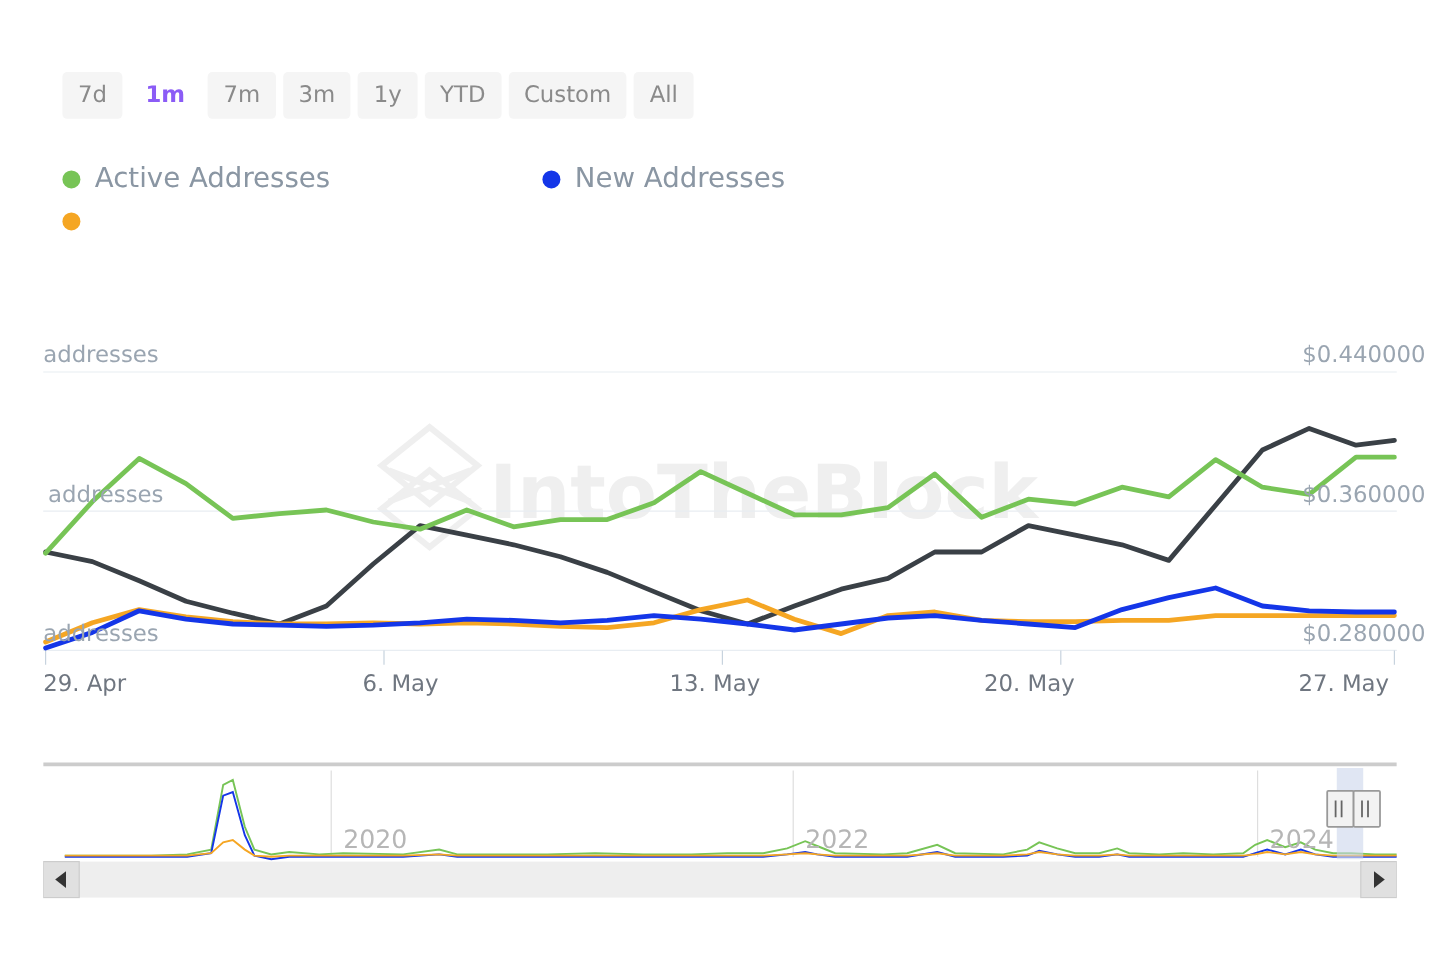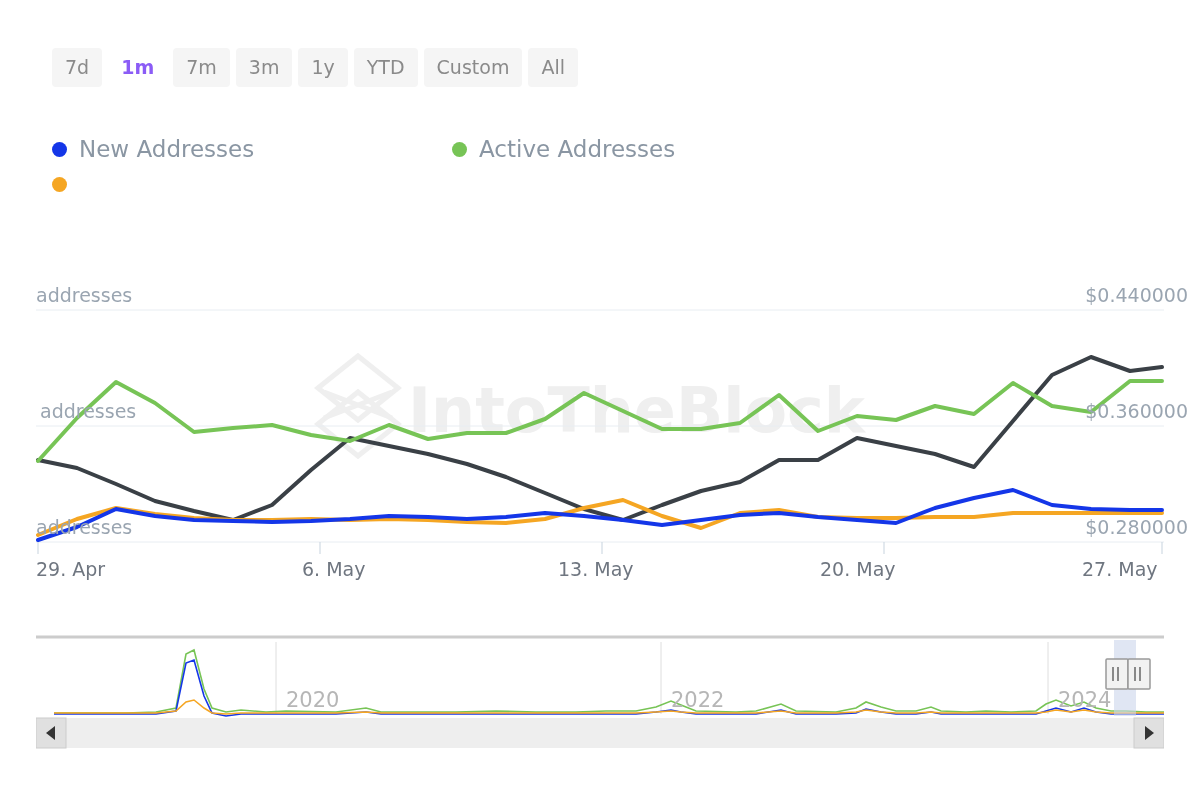--- a/index.html
+++ b/index.html
@@ -14,21 +14,21 @@
     font-family: "DejaVu Sans", "Liberation Sans", sans-serif;
     color: #333;
     overflow: hidden;
     position: relative;
   }
 
   
   .range-bar {
     position: absolute;
     left: 52px;
-    top: 48px;
+    top: 60px;
     display: flex;
     align-items: center;
     gap: 6px;
   }
   .range-btn {
     background: #f5f5f5;
     border: none;
     border-radius: 4px;
     color: #8a8a8a;
     font-family: "DejaVu Sans", "Liberation Sans", sans-serif;
@@ -146,26 +146,26 @@
   <button class="range-btn">7m</button>
   <button class="range-btn">3m</button>
   <button class="range-btn">1y</button>
   <button class="range-btn">YTD</button>
   <button class="range-btn">Custom</button>
   <button class="range-btn">All</button>
 </div>
 
 <div class="legend">
   <div class="legend-item">
+    <span class="legend-dot" style="background:#77c456"></span>
+    <span class="legend-label">Active Addresses</span>
+  </div>
+  <div class="legend-item">
     <span class="legend-dot" style="background:#1436e8"></span>
     <span class="legend-label">New Addresses</span>
-  </div>
-  <div class="legend-item">
-    <span class="legend-dot" style="background:#77c456"></span>
-    <span class="legend-label">Active Addresses</span>
   </div>
   <div class="legend-item">
     <span class="legend-dot" style="background:#f5a623"></span>
   </div>
 </div>
 
 <div class="chart-area">
   <svg class="chart-svg" width="1200" height="320" viewBox="0 0 1200 320">
 
     <g opacity="1">

